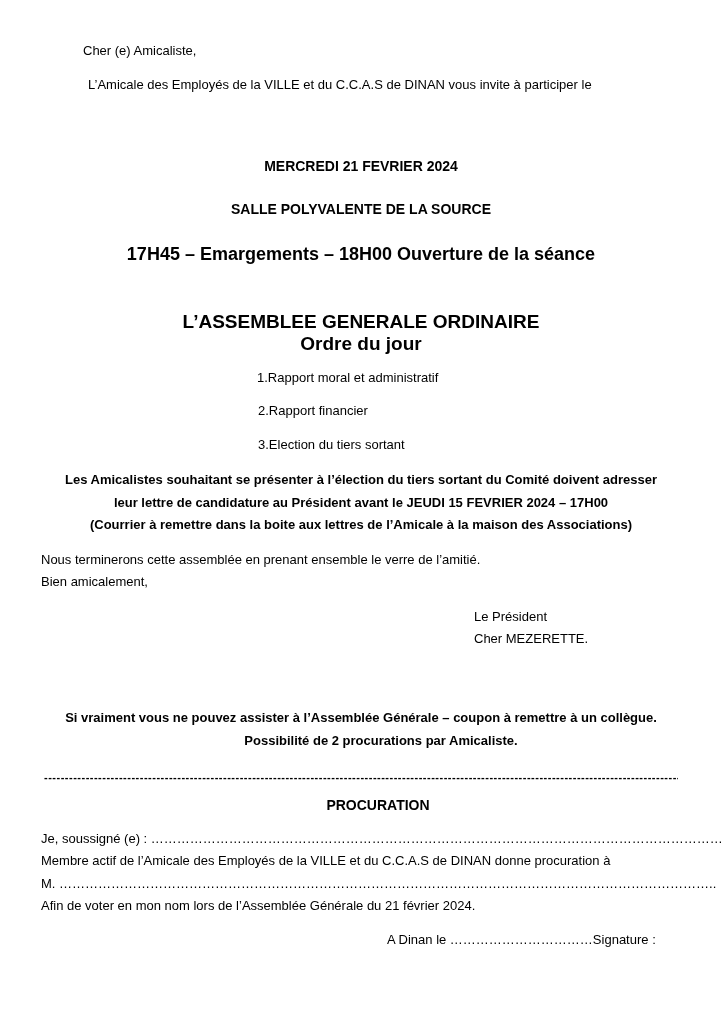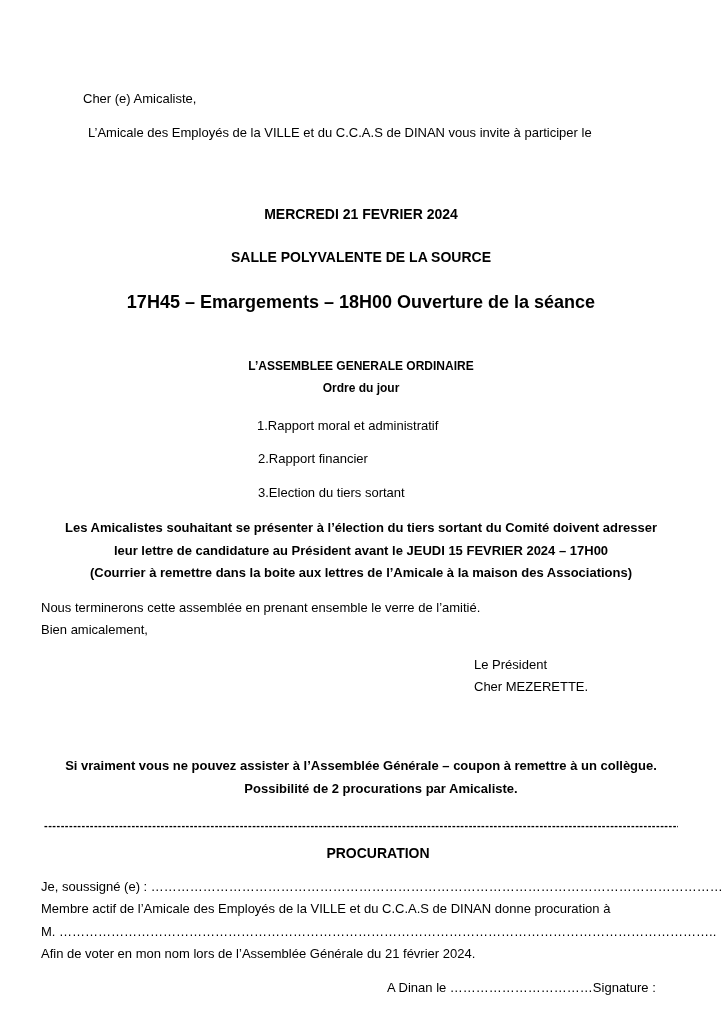--- a/index.html
+++ b/index.html
@@ -1,24 +1,24 @@
 <!DOCTYPE html>
 <html><head>
   <meta charset="utf-8">
   <style>
     html, body { margin: 0; padding: 0; background: #ffffff; }
     body {
       width: 722px; height: 1023px; position: relative; overflow: hidden;
       font-family: "Liberation Sans", sans-serif; color: #000;
     }
-    .abs { position: absolute; white-space: nowrap; margin-top: 48px; }
+    .abs { position: absolute; white-space: nowrap; }
     .reg { font-size: 13px; }
     .center { left: 0; width: 722px; text-align: center; }
     .h1 { font-size: 14px; font-weight: bold; }
-    .h2 { font-size: 12px; font-weight: bold; }
+    .h2 { font-size: 19px; font-weight: bold; }
     .bnote { font-size: 13px; font-weight: bold; }
     .proc-title { font-size: 14px; font-weight: bold; padding-left: 17px; }
     .sep { left: 44px; width: 634px; overflow: hidden; font-size: 11px; font-weight: bold; letter-spacing: 0.5px; }
   </style>
 </head>
 <body>
 
 <div>
   <div class="abs reg" style="left:83px; top:43px;">Cher (e) Amicaliste,</div>
   <div class="abs reg" style="left:88px; top:77px;">L’Amicale des Employés de la VILLE et du C.C.A.S de DINAN vous invite à participer le</div>

